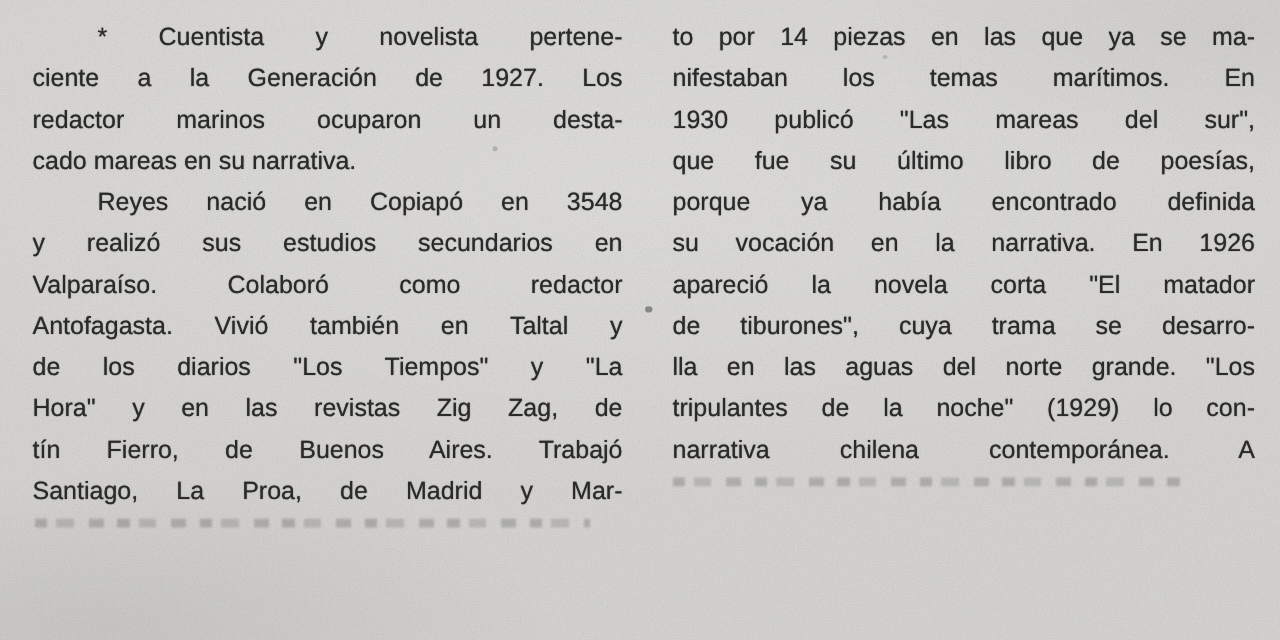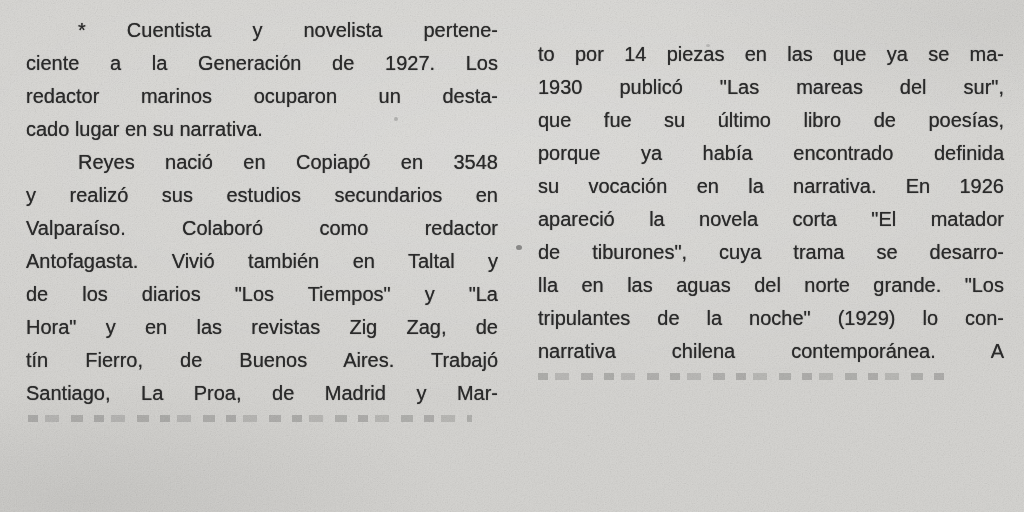--- a/index.html
+++ b/index.html
@@ -38,21 +38,21 @@
     padding: 0 20px 0 26px;
     gap: 40px;
   }
   .col {
     font-size: 20px;
     line-height: 33px;
     color: #2b2b2b;
     text-shadow: 0 0 0.9px rgba(43,43,43,0.8);
   }
   .col-left  { width: 472px; }
-  .col-right { width: 466px; margin-top: 24px; }
+  .col-right { width: 466px; }
   .line { text-align: justify; text-align-last: justify; white-space: normal; }
   .line.end { text-align-last: left; }
   .line.indent { text-indent: 52px; }
   
   .cutoff {
     height: 7px;
     margin-top: 5px;
     opacity: 0.32;
     filter: blur(0.7px);
     background: repeating-linear-gradient(90deg,
@@ -85,33 +85,34 @@
 </head>
 <body>
 
 <div class="clipping">
 
   <div class="columns">
     <div class="col col-left">
     <div class="line indent">* Cuentista y novelista pertene-</div>
         <div class="line">ciente a la Generación de 1927. Los</div>
         <div class="line">redactor marinos ocuparon un desta-</div>
-        <div class="line end">cado lugar en su narrativa.</div>
+        <div class="line end">cado mareas en su narrativa.</div>
         <div class="line indent">Reyes nació en Copiapó en 3548</div>
         <div class="line">y realizó sus estudios secundarios en</div>
         <div class="line">Valparaíso. Colaboró como redactor</div>
         <div class="line">Antofagasta. Vivió también en Taltal y</div>
         <div class="line">de los diarios "Los Tiempos" y "La</div>
         <div class="line">Hora" y en las revistas Zig Zag, de</div>
         <div class="line">tín Fierro, de Buenos Aires. Trabajó</div>
         <div class="line">Santiago, La Proa, de Madrid y Mar-</div>
         <div class="cutoff left-strip"></div>
       </div>
     <div class="col col-right">
     <div class="line">to por 14 piezas en las que ya se ma-</div>
+        <div class="line">nifestaban los temas marítimos. En</div>
         <div class="line">1930 publicó "Las mareas del sur",</div>
         <div class="line">que fue su último libro de poesías,</div>
         <div class="line">porque ya había encontrado definida</div>
         <div class="line">su vocación en la narrativa. En 1926</div>
         <div class="line">apareció la novela corta "El matador</div>
         <div class="line">de tiburones", cuya trama se desarro-</div>
         <div class="line">lla en las aguas del norte grande. "Los</div>
         <div class="line">tripulantes de la noche" (1929) lo con-</div>
         <div class="line">narrativa chilena contemporánea. A</div>
         <div class="cutoff right-strip"></div>

